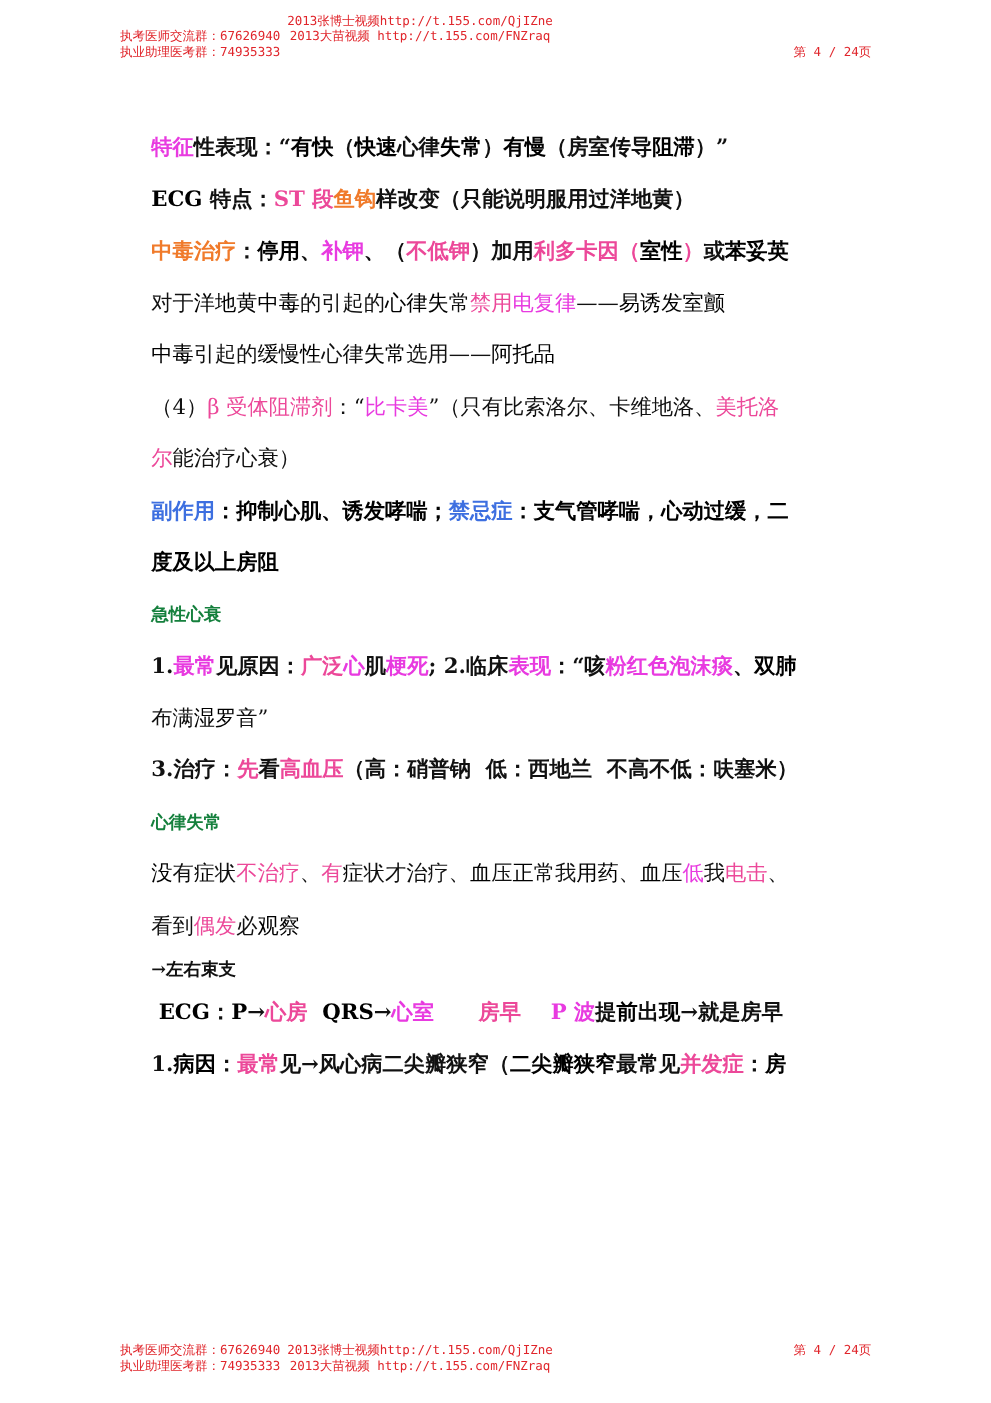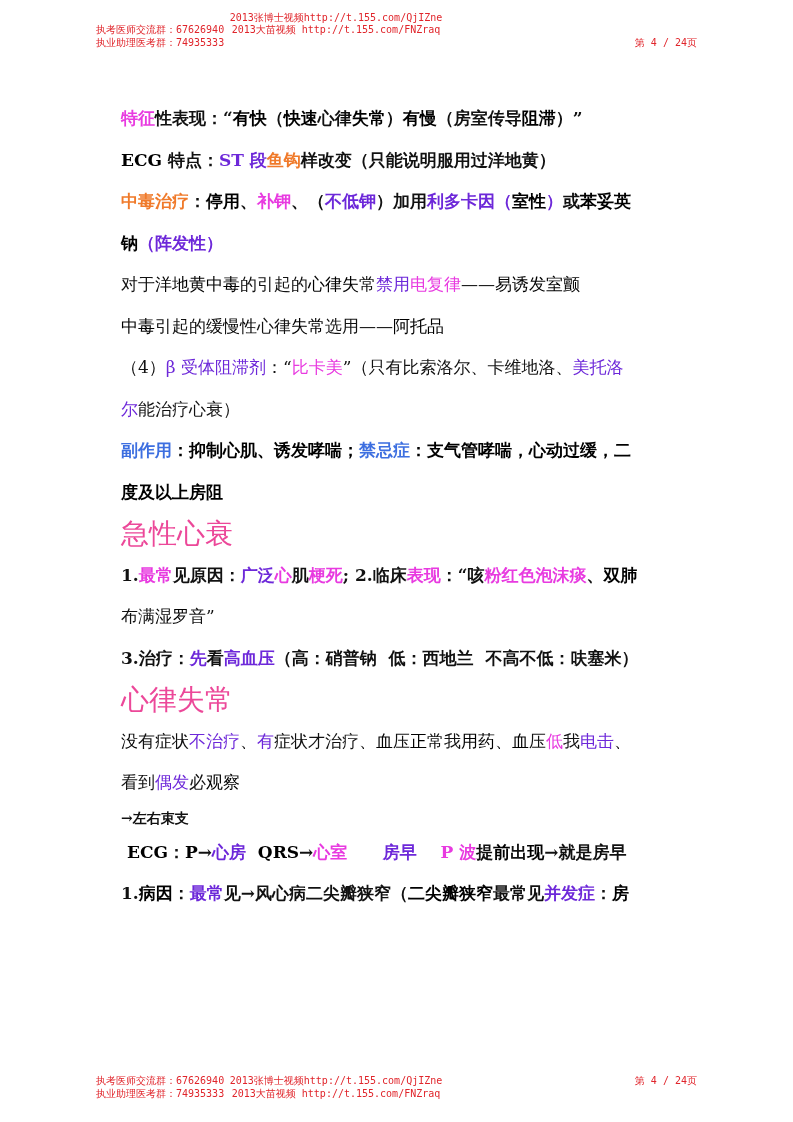--- a/index.html
+++ b/index.html
@@ -6,26 +6,26 @@
     body { width: 793px; height: 1122px; position: relative; overflow: hidden; font-family: "DejaVu Serif", "Liberation Serif", serif; }
     .hdr, .ftr { position: absolute; left: 0; width: 793px; font-family: "DejaVu Sans Mono", "Liberation Mono", monospace; color: #e0252b; font-size: 10px; line-height: 12px; }
     .hdr { top: 12px; height: 40px; }
     .ftr { top: 1075px; height: 30px; }
     .hl { position: absolute; left: 96px; }
     .hc { position: absolute; left: 0; width: 672px; text-align: center; }
     .hr { position: absolute; right: 96px; }
     .content { position: absolute; left: 121px; top: 98px; width: 560px; }
     .line { font-size: 17px; line-height: 41.5px; height: 41.5px; white-space: nowrap; font-weight: bold; color: #111; }
     .line.normal { font-weight: normal; }
-    .heading { font-size: 28px; line-height: 41.5px; height: 41.5px; color: #ec4899; font-weight: normal; }
+    .heading { font-size: 14px; line-height: 41.5px; height: 41.5px; color: #15803d; font-weight: bold; }
     .small { font-size: 14px; line-height: 28px; height: 28px; }
     .small-first { font-size: 14px; line-height: 30px; height: 30px; margin-top: 6px; }
     .c-k { color: #111111; }
     .c-r { color: #000000; }
-    .c-b { color: #6d28d9; }
+    .c-b { color: #ec4899; }
     .c-m { color: #e83ae0; }
     .c-o { color: #f07a2a; }
     .c-lb { color: #3d6fe0; }
     .bd { font-weight: bold; }
   </style>
 </head>
 <body>
 
 <div class="hdr">
   <div class="hc" style="top:0">2013张博士视频http://t.155.com/QjIZne</div>
@@ -33,21 +33,20 @@
   <div class="hl" style="top:12px">执考医师交流群：67626940</div>
   <div class="hl" style="top:25px">执业助理医考群：74935333</div>
   <div class="hr" style="top:25px">第 4 / 24页</div>
 </div>
 
 <div class="content">
   <div id="intro-lines">
       <div class="line"><span class="c-m" style="white-space: pre;">特征</span><span class="c-k" style="white-space: pre;">性表现：“</span><span class="c-r" style="white-space: pre;">有快</span><span class="c-k" style="white-space: pre;">（</span><span class="c-r" style="white-space: pre;">快速</span><span class="c-k" style="white-space: pre;">心律</span><span class="c-r" style="white-space: pre;">失常</span><span class="c-k" style="white-space: pre;">）</span><span class="c-r" style="white-space: pre;">有慢</span><span class="c-k" style="white-space: pre;">（房室传导</span><span class="c-r" style="white-space: pre;">阻滞</span><span class="c-k" style="white-space: pre;">）”</span></div>
       <div class="line"><span class="c-r" style="white-space: pre;">ECG </span><span class="c-k" style="white-space: pre;">特点：</span><span class="c-b" style="white-space: pre;">ST 段</span><span class="c-o" style="white-space: pre;">鱼钩</span><span class="c-k" style="white-space: pre;">样改变（只能说明服用过洋地黄）</span></div>
       <div class="line"><span class="c-o" style="white-space: pre;">中毒治疗</span><span class="c-k" style="white-space: pre;">：</span><span class="c-r" style="white-space: pre;">停用</span><span class="c-k" style="white-space: pre;">、</span><span class="c-m" style="white-space: pre;">补钾</span><span class="c-k" style="white-space: pre;">、（</span><span class="c-b" style="white-space: pre;">不低钾</span><span class="c-k" style="white-space: pre;">）加用</span><span class="c-b" style="white-space: pre;">利多卡因</span><span class="c-b" style="white-space: pre;">（</span><span class="c-r" style="white-space: pre;">室性</span><span class="c-b" style="white-space: pre;">）</span><span class="c-k" style="white-space: pre;">或</span><span class="c-r" style="white-space: pre;">苯妥英</span></div>
-      <div class="line"><span class="c-r" style="white-space: pre;">钠</span><span class="c-b" style="white-space: pre;">（阵发性）</span></div>
       <div class="line normal"><span class="c-k" style="white-space: pre;">对于</span><span class="c-r" style="white-space: pre;">洋地黄中毒</span><span class="c-k" style="white-space: pre;">的引起的</span><span class="c-r" style="white-space: pre;">心律失</span><span class="c-k" style="white-space: pre;">常</span><span class="c-b" style="white-space: pre;">禁用</span><span class="c-m" style="white-space: pre;">电复律</span><span class="c-k" style="white-space: pre;">——</span><span class="c-r" style="white-space: pre;">易诱发室颤</span></div>
       <div class="line normal"><span class="c-r" style="white-space: pre;">中毒</span><span class="c-k" style="white-space: pre;">引起的</span><span class="c-r" style="white-space: pre;">缓慢性</span><span class="c-k" style="white-space: pre;">心律</span><span class="c-r" style="white-space: pre;">失常</span><span class="c-k" style="white-space: pre;">选用——</span><span class="c-r" style="white-space: pre;">阿托品</span></div>
       <div class="line normal"><span class="c-k" style="white-space: pre;">（4）</span><span class="c-b" style="white-space: pre;">β 受体阻滞剂</span><span class="c-k" style="white-space: pre;">：“</span><span class="c-m" style="white-space: pre;">比卡美</span><span class="c-k" style="white-space: pre;">”（只有比索洛尔、卡维地洛、</span><span class="c-b" style="white-space: pre;">美托洛</span></div>
       <div class="line normal"><span class="c-b" style="white-space: pre;">尔</span><span class="c-k" style="white-space: pre;">能治疗心衰）</span></div>
       <div class="line"><span class="c-lb" style="white-space: pre;">副作用</span><span class="c-r" style="white-space: pre;">：抑制心肌、诱发哮喘；</span><span class="c-lb" style="white-space: pre;">禁忌症</span><span class="c-r" style="white-space: pre;">：支气管哮喘，心动过缓，二</span></div>
       <div class="line"><span class="c-r" style="white-space: pre;">度及以上房阻</span></div>
     </div>
 
   <div class="heading">急性心衰</div>
   <div id="acute-lines">

